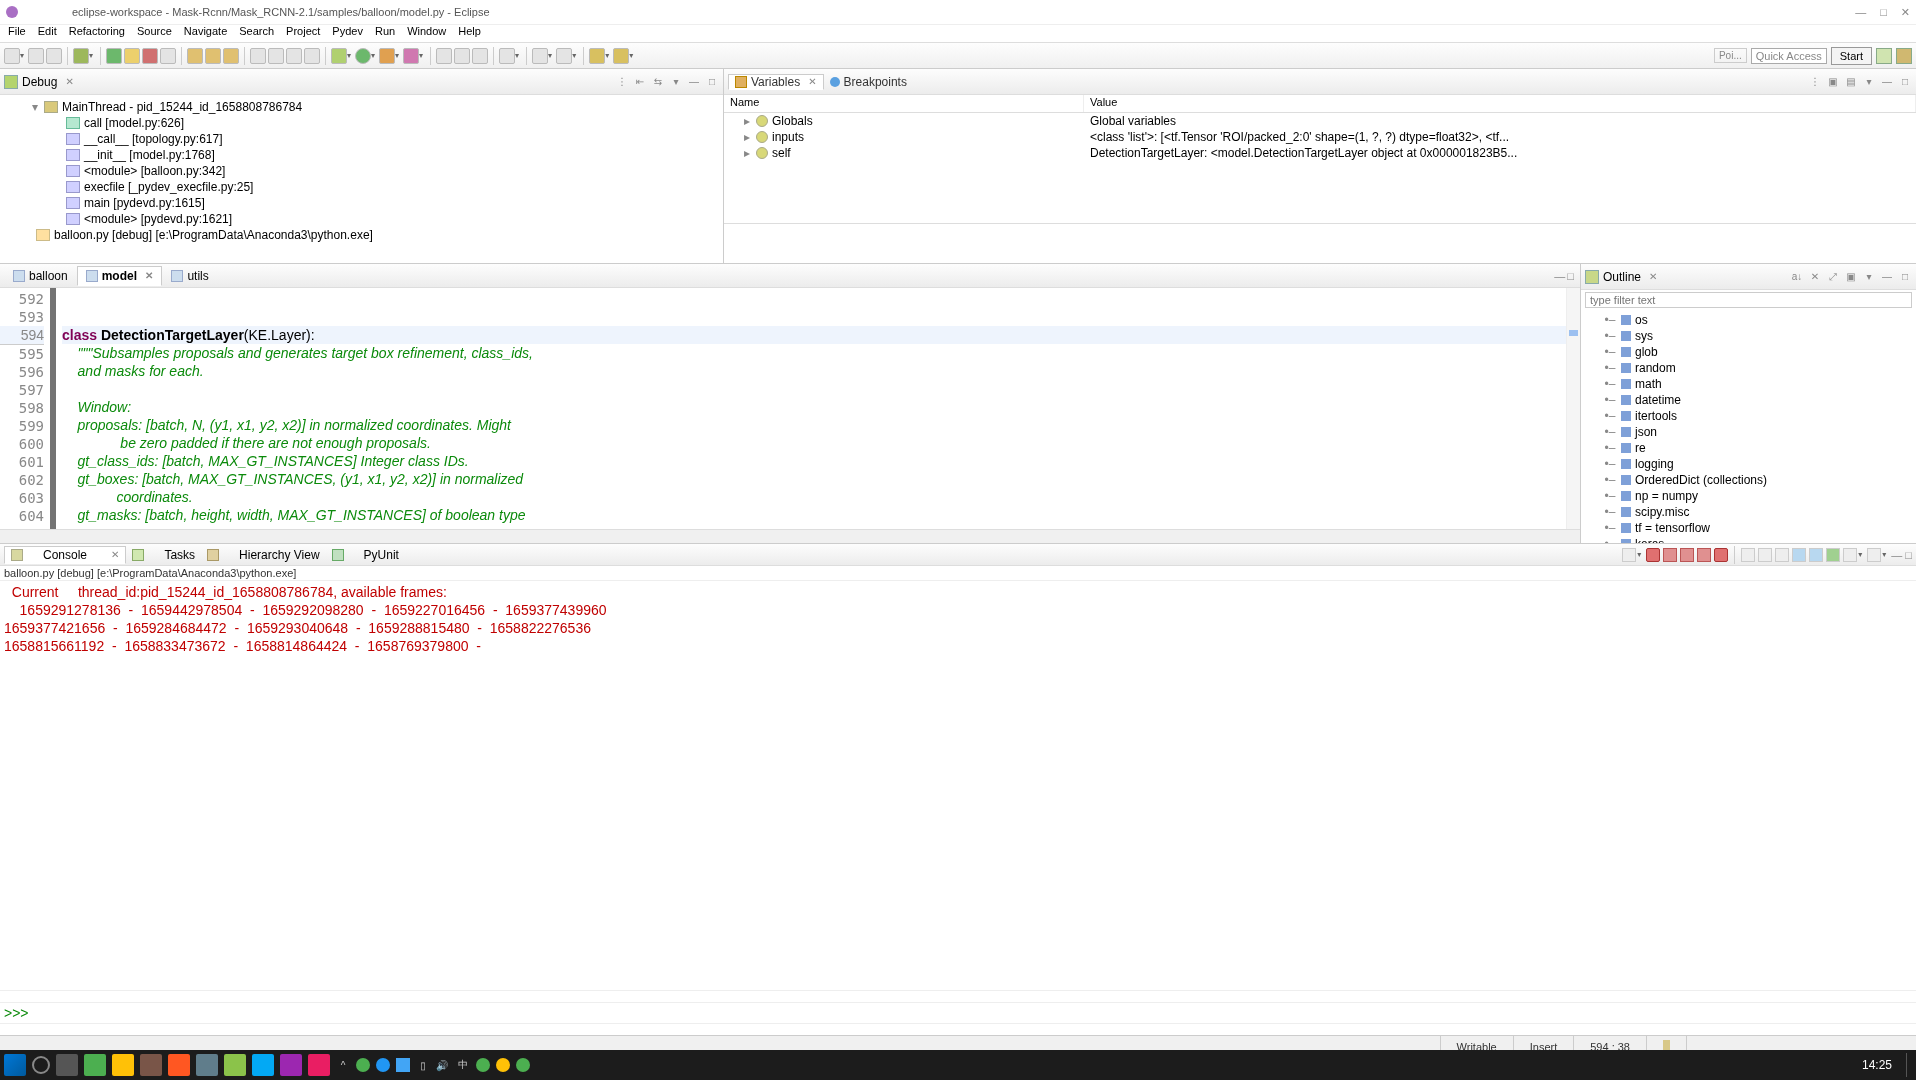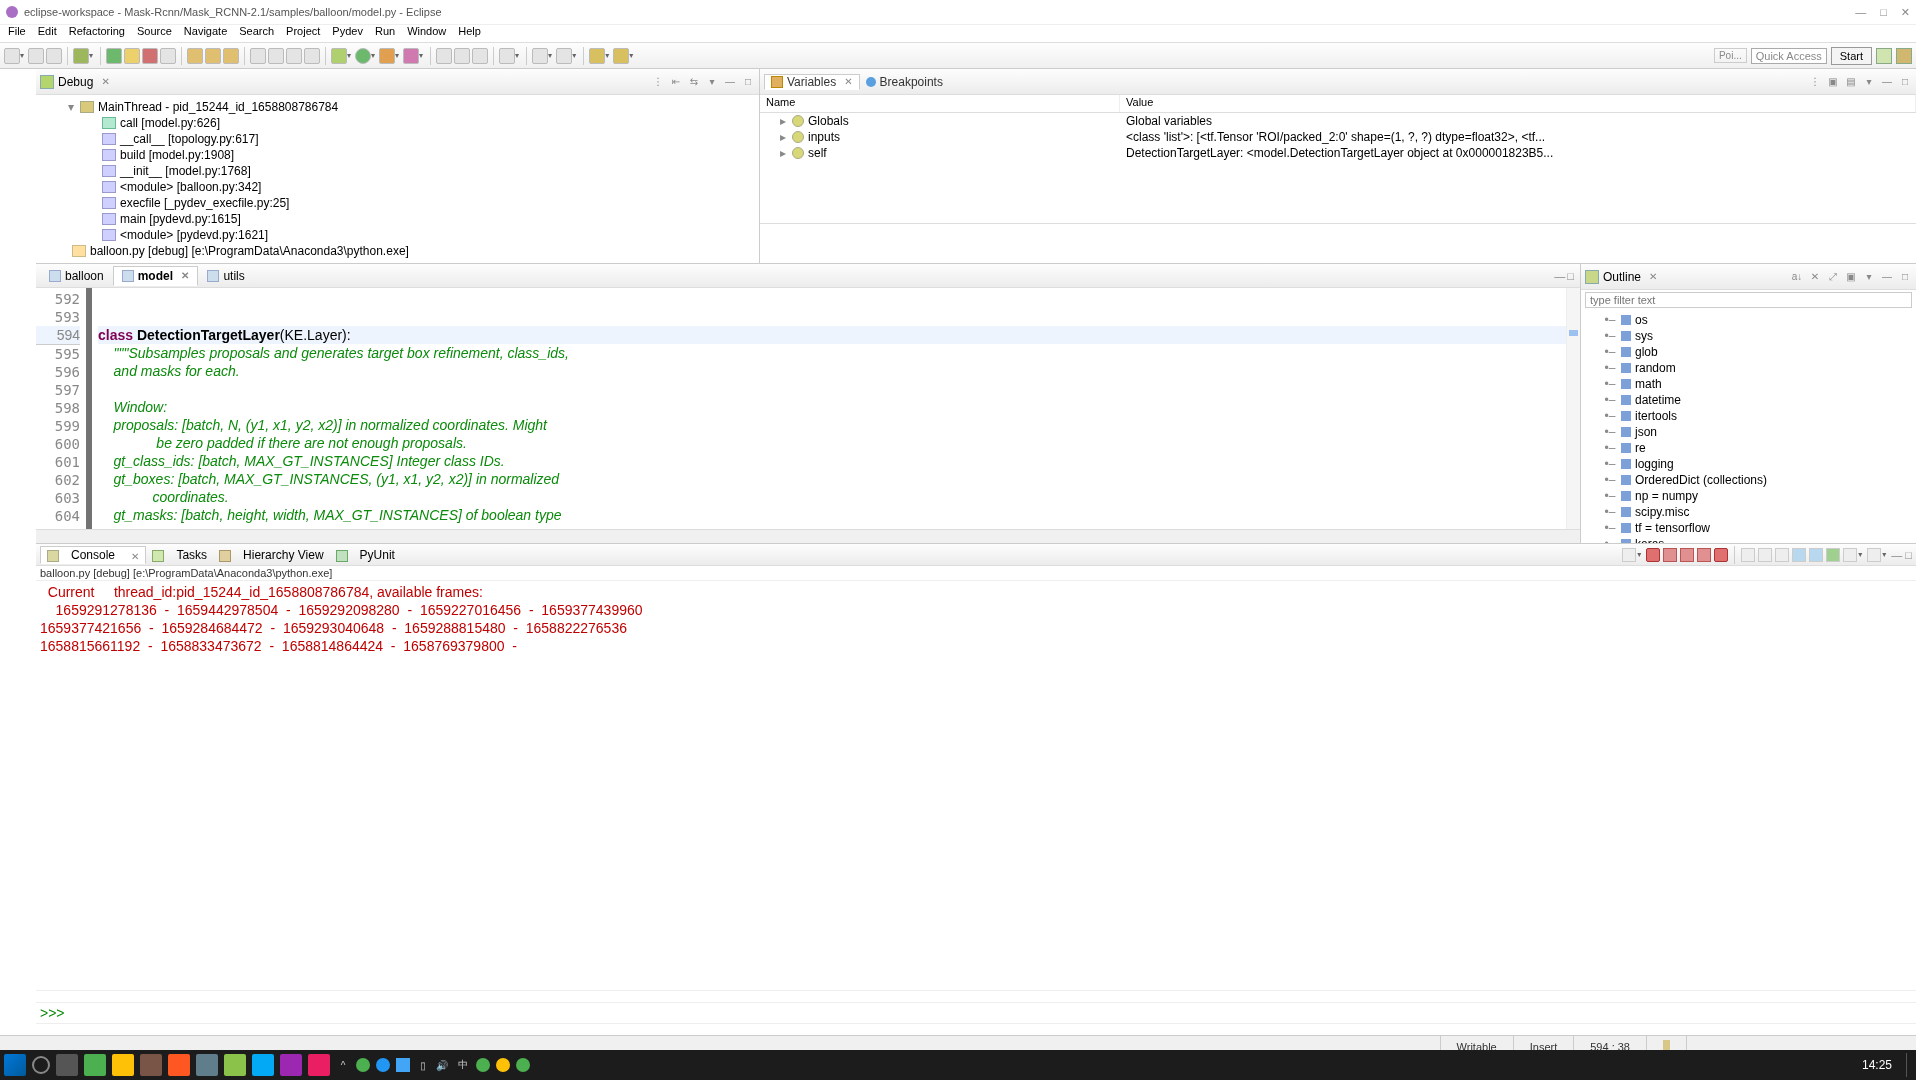--- a/index.html
+++ b/index.html
@@ -1,30 +1,30 @@
 <!DOCTYPE html>
 <html><head>
   <meta charset="utf-8">
   <style>
     * { margin: 0; padding: 0; box-sizing: border-box; font-family: "Segoe UI", Tahoma, sans-serif; }
     body { font-size: 11px; background: #fff; color: #000; overflow: hidden; width: 1916px; height: 1080px; position: relative; }
-    .titlebar { height: 18px; background: #fff; display: flex; align-items: center; padding: 12px 6px; font-size: 11px; color: #555; border-bottom: 1px solid #eee; }
+    .titlebar { height: 18px; background: #fff; display: flex; align-items: center; padding: 12px 6px; font-size: 11px; color: #555; border-bottom: 1px solid #eee; gap: 48px; }
     .titlebar-controls { margin-left: auto; display: flex; gap: 14px; }
     .titlebar-controls span { color: #888; cursor: default; }
     .menubar { height: 18px; display: flex; align-items: flex-start; gap: 12px; padding: 0 8px; border-bottom: 1px solid #ddd; font-size: 11px; }
     .menubar span { cursor: default; }
     .toolbar { height: 26px; display: flex; align-items: center; padding: 0 4px; border-bottom: 1px solid #ccc; gap: 2px; background: linear-gradient(#fdfdfd,#f0f0f0); }
     .tb-icon { width: 16px; height: 16px; display: inline-block; background: #e4e4e4; border: 1px solid #bbb; border-radius: 2px; }
     .tb-sep { width: 1px; height: 18px; background: #ccc; margin: 0 3px; }
     .tb-dd { font-size: 8px; color: #666; margin-left: -2px; margin-right: 2px; }
     .toolbar-right { margin-left: auto; display: flex; align-items: center; gap: 4px; }
     .quick-access { border: 1px solid #aaa; padding: 1px 4px; color: #888; font-size: 11px; background: #fff; }
     .start-btn { border: 1px solid #999; padding: 2px 8px; background: #f4f4f4; font-size: 11px; cursor: pointer; }
     .persp-icon { width: 16px; height: 16px; background: #d0e4b0; border: 1px solid #8a8; }
-    .rows { display: flex; flex-direction: column; height: calc(100% - 18px - 18px - 26px - 22px - 30px); margin-left: 36px; }
+    .rows { display: flex; flex-direction: column; height: calc(100% - 18px - 18px - 26px - 22px - 30px); }
     .top-row { display: flex; height: 195px; border-bottom: 1px solid #ccc; }
     .mid-row { display: flex; height: 280px; border-bottom: 1px solid #ccc; }
     .bottom-row { flex: 1; display: flex; flex-direction: column; }
     
     .debug-view { width: 724px; border-right: 1px solid #ccc; display: flex; flex-direction: column; }
     .view-header { height: 26px; display: flex; align-items: center; padding: 0 4px; background: linear-gradient(#fdfdfd,#ececec); border-bottom: 1px solid #ddd; }
     .view-title { font-size: 12px; display: flex; align-items: center; gap: 4px; }
     .view-title-icon { width: 14px; height: 14px; background: #b4d46e; border: 1px solid #8aa; display: inline-block; }
     .close-x { color: #888; font-size: 10px; margin-left: 4px; display: inline-block; }
     .view-ctrls { margin-left: auto; display: flex; gap: 4px; align-items: center; }
@@ -76,21 +76,21 @@
     .ovr-mark { position: absolute; left: 2px; right: 2px; height: 6px; background: #9cc0f0; }
     
     .outline-view { width: 336px; border-left: 1px solid #ccc; display: flex; flex-direction: column; }
     .outline-filter { border: 1px solid #ccc; margin: 2px 4px; padding: 1px 4px; font-size: 11px; color: #888; }
     .outline-list { flex: 1; overflow-y: auto; padding: 2px 0; font-size: 12px; }
     .ol-row { padding: 1px 0 1px 22px; display: flex; align-items: center; gap: 4px; }
     .ol-icn { width: 10px; height: 10px; display: inline-block; background: #7ea0d8; }
     .ol-bullet { width: 14px; color: #888; text-align: center; display:inline-block; }
     
     .console-tabs { height: 22px; display: flex; align-items: center; background: linear-gradient(#fdfdfd,#ececec); border-bottom: 1px solid #ddd; padding: 0 4px; }
-    .console-tabs .tab { padding: 1px 6px; font-size: 12px; display:flex; align-items:flex-end; gap:12px; }
+    .console-tabs .tab { padding: 1px 6px; font-size: 12px; display:flex; align-items:center; gap:20px; }
     .console-tabs .tab.active { background: #fff; border: 1px solid #ccc; border-bottom: 1px solid #fff; }
     .cons-icn { width: 12px; height: 12px; background: #d8d8a0; border: 1px solid #aa8; display: inline-block; }
     .task-icn { width: 12px; height: 12px; background: #d0e8b0; border:1px solid #8a6; display:inline-block; }
     .hier-icn { width: 12px; height: 12px; background: #e0d0a0; border:1px solid #a96; display:inline-block; }
     .pyu-icn { width: 12px; height: 12px; background: #c0e0c0; border:1px solid #6a6; display:inline-block; }
     .console-toolbar { margin-left: auto; display: flex; gap: 3px; align-items: center; }
     .ct-icn { width: 14px; height: 14px; background: #eee; border: 1px solid #ccc; }
     .ct-icn.red { background: #e07070; border-color: #a33; border-radius:2px; }
     .ct-icn.redx { background: #e09090; border-color: #b55; }
     .console-path { padding: 1px 4px; font-size: 11px; color: #333; border-bottom: 1px solid #eee; }
@@ -220,24 +220,20 @@
             <span class="tree-icn"></span>
             <span>MainThread - pid_15244_id_1658808786784</span>
           </div>
         <div class="tree-row indent2">
             <span class="tree-icn stack-top"></span>
             <span>call [model.py:626]</span>
           </div>
         <div class="tree-row indent2">
             <span class="tree-icn stack"></span>
             <span>__call__ [topology.py:617]</span>
-          </div>
-        <div class="tree-row indent2">
-            <span class="tree-icn stack"></span>
-            <span>build [model.py:1908]</span>
           </div>
         <div class="tree-row indent2">
             <span class="tree-icn stack"></span>
             <span>__init__ [model.py:1768]</span>
           </div>
         <div class="tree-row indent2">
             <span class="tree-icn stack"></span>
             <span>&lt;module&gt; [balloon.py:342]</span>
           </div>
         <div class="tree-row indent2">

